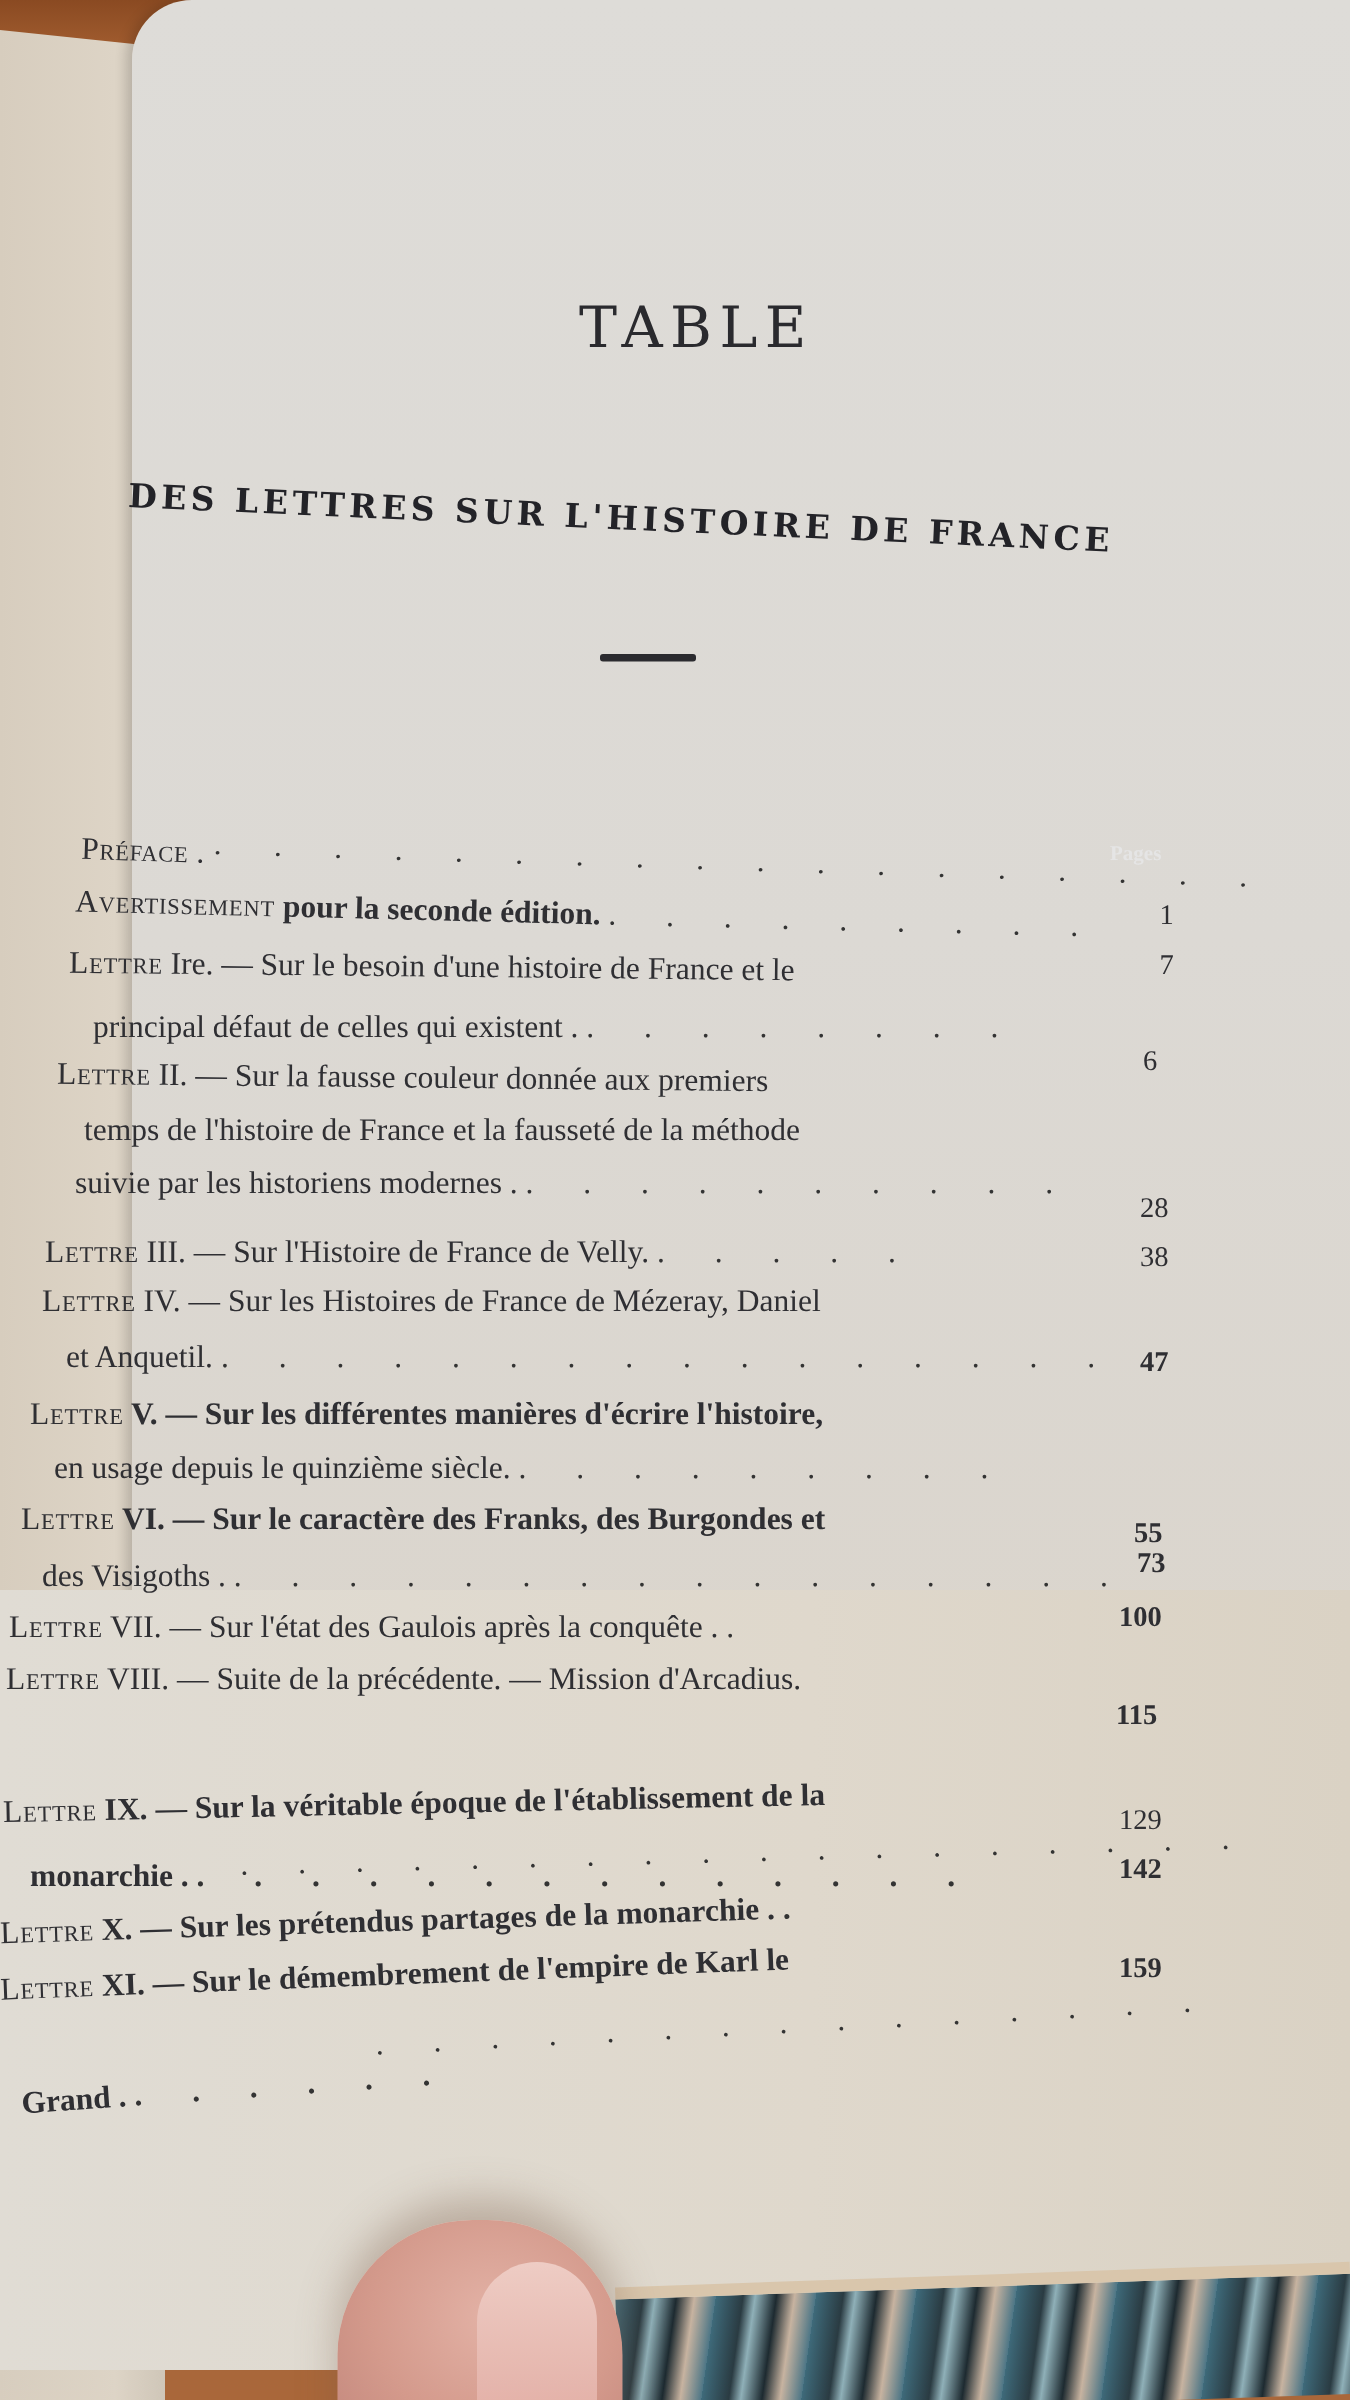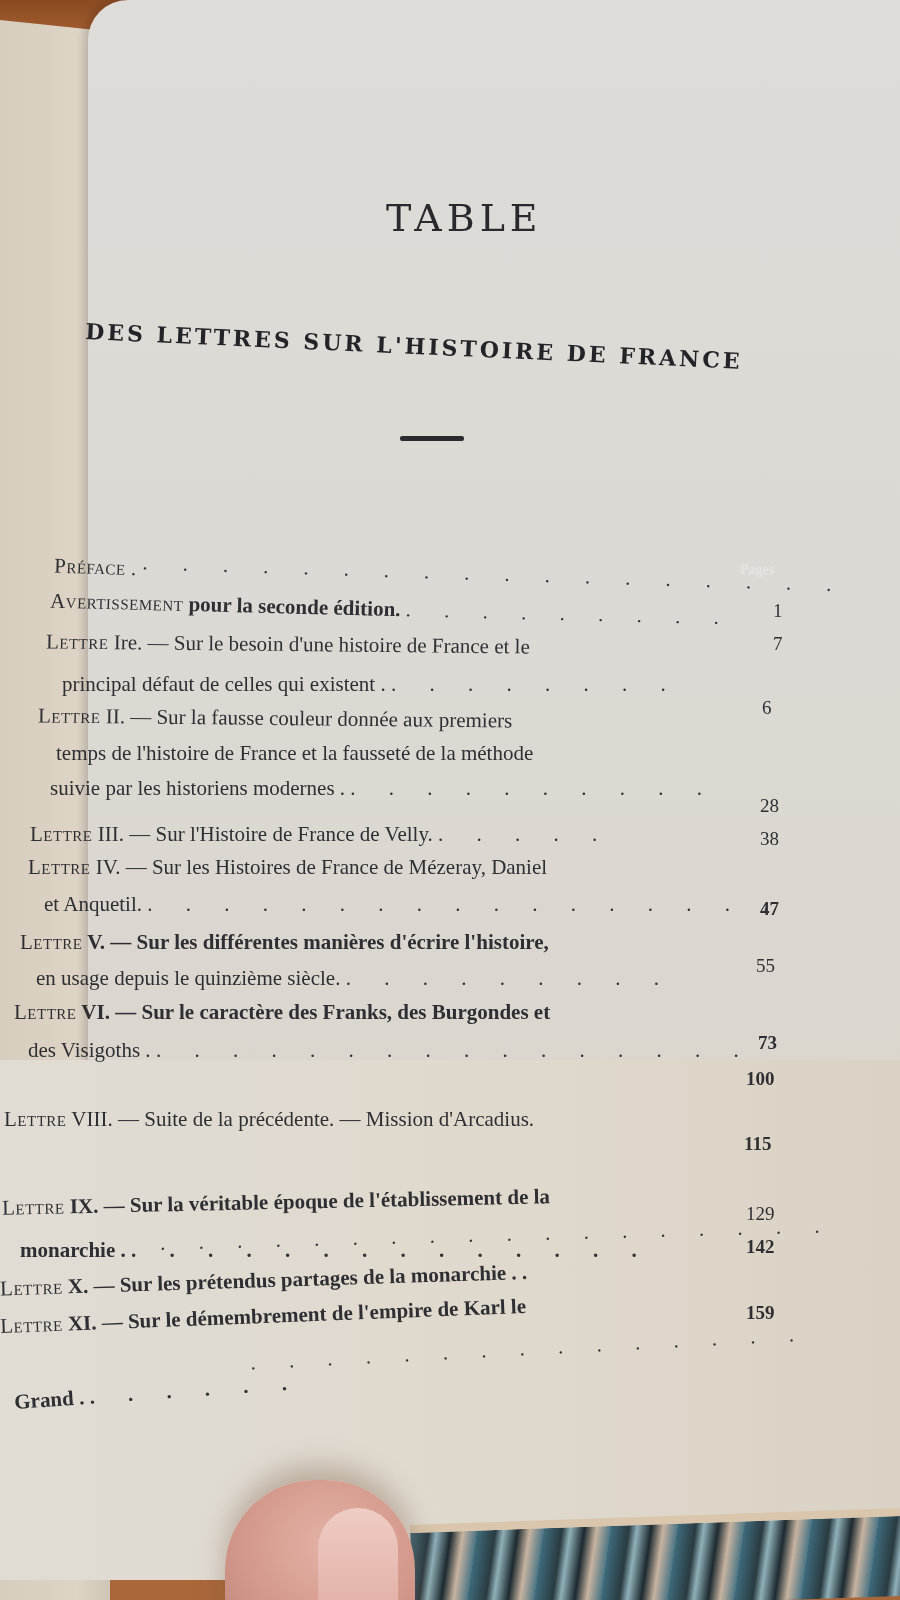--- a/index.html
+++ b/index.html
@@ -112,27 +112,28 @@
   <div class="num" style="left:760px;top:828px;">38</div>
 
   <div class="line" style="left:28px;top:855px;"><span class="sc">Lettre</span><span> IV.</span><span> — Sur les Histoires de France de Mézeray, Daniel</span></div>
 
   <div class="line" style="left:44px;top:892px;"><span>et Anquetil.</span> <span class="dots">. . . . . . . . . . . . . . . . .</span></div>
   <div class="num b" style="left:760px;top:898px;font-weight:bold;">47</div>
 
   <div class="line" style="left:36px;top:966px;"><span>en usage depuis le quinzième siècle.</span> <span class="dots">. . . . . . . . .</span></div>
 
   <div class="line b" style="left:20px;top:930px;"><span class="sc" style="font-weight:normal">Lettre</span><span> V.</span><span> — Sur les différentes manières d'écrire l'histoire,</span></div>
-  <div class="num b" style="left:756px;top:955px;font-weight:normal;">55</div>
+  <div class="num b" style="left:756px;top:1012px;font-weight:bold;">55</div>
 
   <div class="line b" style="left:14px;top:1000px;"><span class="sc" style="font-weight:normal">Lettre</span><span> VI.</span><span> — Sur le caractère des Franks, des Burgondes et</span></div>
 
   <div class="line" style="left:28px;top:1038px;"><span>des Visigoths .</span> <span class="dots">. . . . . . . . . . . . . . . .</span></div>
   <div class="num b" style="left:758px;top:1032px;font-weight:bold;">73</div>
 
+  <div class="line" style="left:6px;top:1072px;"><span class="sc">Lettre</span><span> VII.</span><span> — Sur l'état des Gaulois après la conquête .</span> <span class="dots">.</span></div>
   <div class="num b" style="left:746px;top:1068px;font-weight:bold;">100</div>
 
   <div class="line" style="left:4px;top:1107px;"><span class="sc">Lettre</span><span> VIII.</span><span> — Suite de la précédente. — Mission d'Arcadius.</span></div>
 
   <div class="num b" style="left:744px;top:1133px;font-weight:bold;">115</div>
 
   <div class="line b" style="left:2px;top:1190px;transform:rotate(-1.2deg);"><span class="sc" style="font-weight:normal">Lettre</span><span> IX.</span><span> — Sur la véritable époque de l'établissement de la</span></div>
 
   <div class="line" style="left:160px;top:1222px;transform:rotate(-1.5deg);"><span class="dots">. . . . . . . . . . . . . . . . . .</span></div>
   <div class="num b" style="left:746px;top:1203px;font-weight:normal;">129</div>

